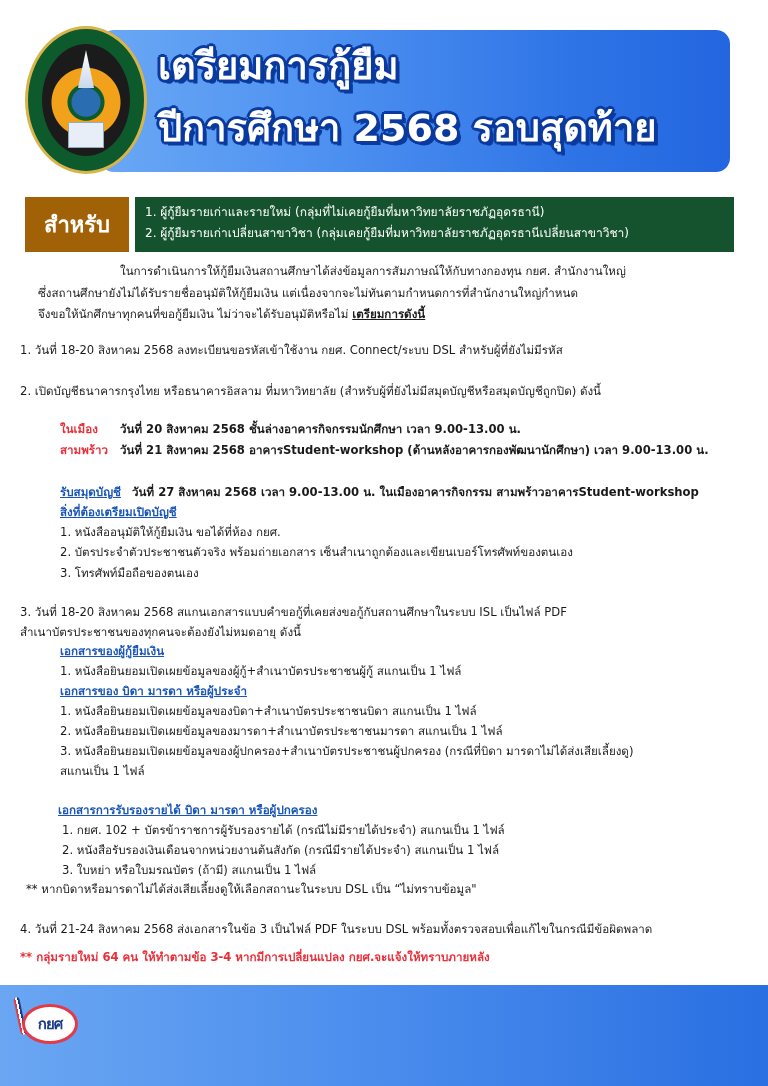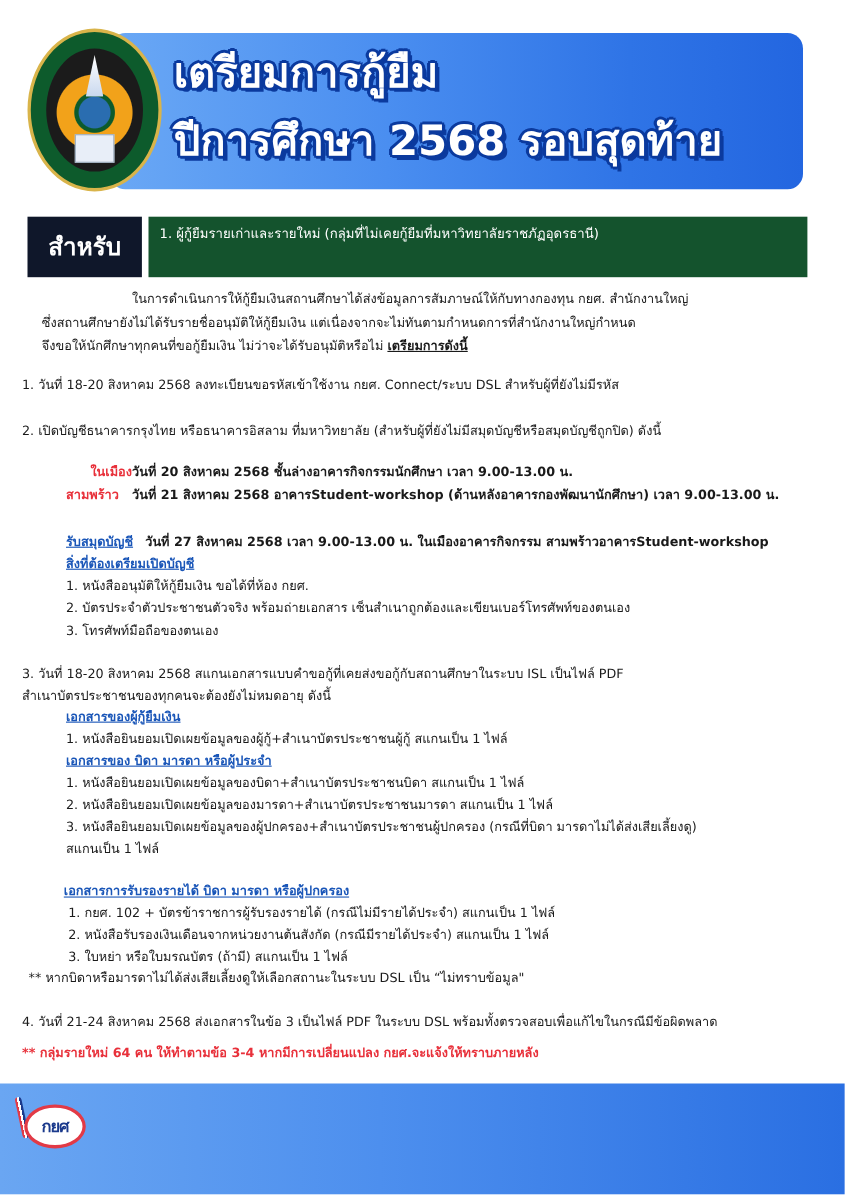--- a/index.html
+++ b/index.html
@@ -37,21 +37,21 @@
     background: linear-gradient(#ffffff, #c9d8ee); clip-path: polygon(50% 0, 100% 100%, 0 100%);
   }
   .uni-logo-base {
     position: absolute; left: 26px; top: 78px; width: 36px; height: 26px;
     background: #e8eef8; border: 1px solid #9ab;
   }
 
   
   .for-label {
     position: absolute; left: 25px; top: 197px; width: 104px; height: 55px;
-    background: #0f172a; color: #fff; font-weight: bold; font-size: 22px;
+    background: #a16207; color: #fff; font-weight: bold; font-size: 22px;
     display: flex; align-items: center; justify-content: center;
   }
   .for-list {
     position: absolute; left: 135px; top: 197px; width: 599px; height: 55px;
     background: #14532d; color: #ffffff; font-size: 12px; line-height: 21px;
     padding: 5px 0 0 10px; white-space: nowrap;
   }
 
   
   .txt { position: absolute; font-size: 11.6px; line-height: 17px; white-space: nowrap; color: #1a1a1a; }
@@ -93,34 +93,35 @@
     <div class="uni-logo-spire"></div>
     <div class="uni-logo-base"></div>
   </div>
 </div>
 <div class="banner-title l1">เตรียมการกู้ยืม</div>
 <div class="banner-title l2">ปีการศึกษา 2568 รอบสุดท้าย</div>
 
 <div class="for-label">สำหรับ</div>
 <div class="for-list">
   <div>1. ผู้กู้ยืมรายเก่าและรายใหม่ (กลุ่มที่ไม่เคยกู้ยืมที่มหาวิทยาลัยราชภัฏอุดรธานี)</div>
+  <div>2. ผู้กู้ยืมรายเก่าเปลี่ยนสาขาวิชา (กลุ่มเคยกู้ยืมที่มหาวิทยาลัยราชภัฏอุดรธานีเปลี่ยนสาขาวิชา)</div>
 </div>
 
 <div class="txt" style="left:120px; top:263px;">ในการดำเนินการให้กู้ยืมเงินสถานศึกษาได้ส่งข้อมูลการสัมภาษณ์ให้กับทางกองทุน กยศ. สำนักงานใหญ่</div>
 <div class="txt" style="left:38px; top:285px;">ซึ่งสถานศึกษายังไม่ได้รับรายชื่ออนุมัติให้กู้ยืมเงิน แต่เนื่องจากจะไม่ทันตามกำหนดการที่สำนักงานใหญ่กำหนด</div>
 <div class="txt" style="left:38px; top:306px;">
   <span>จึงขอให้นักศึกษาทุกคนที่ขอกู้ยืมเงิน ไม่ว่าจะได้รับอนุมัติหรือไม่ </span><span class="bold">เตรียมการดังนี้</span>
 </div>
 
 <div class="txt" style="left:20px; top:342px;">1. วันที่ 18-20 สิงหาคม 2568 ลงทะเบียนขอรหัสเข้าใช้งาน กยศ. Connect/ระบบ DSL สำหรับผู้ที่ยังไม่มีรหัส</div>
 
 <div class="txt" style="left:20px; top:383px;">2. เปิดบัญชีธนาคารกรุงไทย หรือธนาคารอิสลาม ที่มหาวิทยาลัย (สำหรับผู้ที่ยังไม่มีสมุดบัญชีหรือสมุดบัญชีถูกปิด) ดังนี้</div>
 
 <div class="txt" style="left:60px; top:421px;">
-  <span class="red" style="display:inline-block; width:60px;text-align:right;">ในเมือง</span><span class="dark-b">วันที่ 20 สิงหาคม 2568  ชั้นล่างอาคารกิจกรรมนักศึกษา เวลา 9.00-13.00 น.</span>
+  <span class="red" style="display:inline-block; width:60px;">ในเมือง</span><span class="dark-b">วันที่ 20 สิงหาคม 2568  ชั้นล่างอาคารกิจกรรมนักศึกษา เวลา 9.00-13.00 น.</span>
 </div>
 <div class="txt" style="left:60px; top:442px;">
   <span class="red" style="display:inline-block; width:60px;">สามพร้าว</span><span class="dark-b">วันที่ 21 สิงหาคม 2568   อาคารStudent-workshop (ด้านหลังอาคารกองพัฒนานักศึกษา) เวลา 9.00-13.00 น.</span>
 </div>
 
 <div class="txt" style="left:60px; top:484px;">
   <span class="blue-h">รับสมุดบัญชี</span>&nbsp;&nbsp;&nbsp;<span class="dark-b">วันที่ 27 สิงหาคม 2568 เวลา 9.00-13.00 น. ในเมืองอาคารกิจกรรม สามพร้าวอาคารStudent-workshop</span>
 </div>
 <div class="txt blue-h" style="left:60px; top:504px;">สิ่งที่ต้องเตรียมเปิดบัญชี</div>
 <div class="txt" style="left:60px; top:524px;">1. หนังสืออนุมัติให้กู้ยืมเงิน ขอได้ที่ห้อง กยศ.</div>

